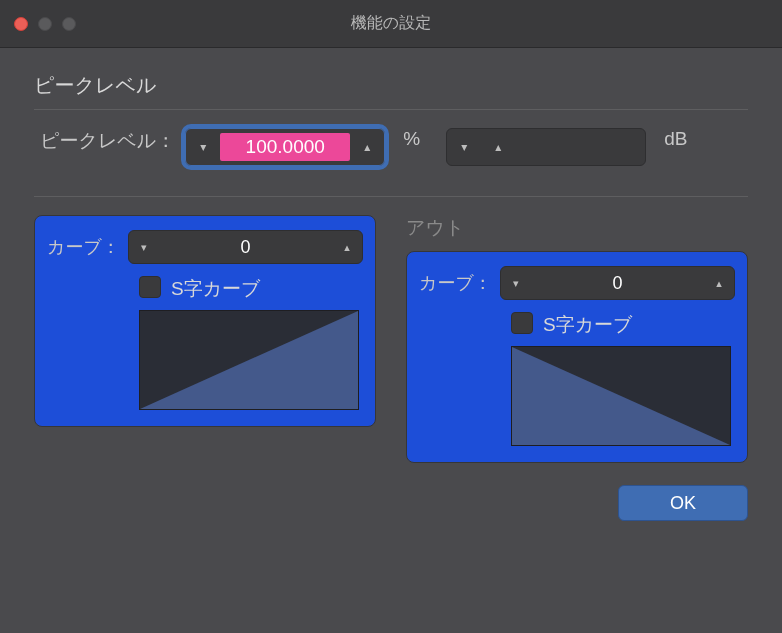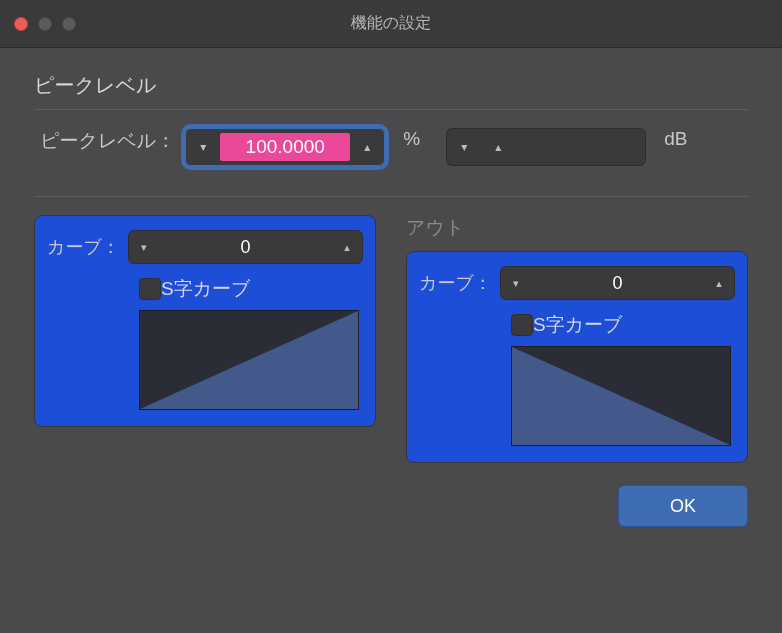--- a/index.html
+++ b/index.html
@@ -135,21 +135,21 @@
     align-items: center;
     background: #3a3a3c;
     border: 1px solid #2e2e30;
     border-radius: 6px;
     height: 34px;
   }
   .curve-spinner .spinner-btn { width: 30px; font-size: 11px; }
   .curve-spinner .spinner-value { min-width: auto; font-size: 18px; }
   .check-row {
     display: flex;
-    align-items: center;
+    gap: 10px;
     margin-left: 92px;
     margin-bottom: 8px;
   }
   .checkbox {
     width: 22px; height: 22px;
     background: #3a3a3c;
     border: 1px solid #2e2e30;
     border-radius: 4px;
   }
   .check-label { font-size: 19px; color: #d8d8d8; }
@@ -166,21 +166,21 @@
     display: flex;
     justify-content: flex-end;
     margin-top: 22px;
   }
   .ok-btn {
     background: #3f6db3;
     color: #fff;
     border: 1px solid #2d5390;
     border-radius: 6px;
     width: 130px;
-    height: 42px;
+    height: 36px;
     font-size: 18px;
     cursor: pointer;
   }
   .chev { display:inline-block; }
 </style>
 </head>
 <body>
 
 <div class="titlebar">
   <div class="traffic-lights">

